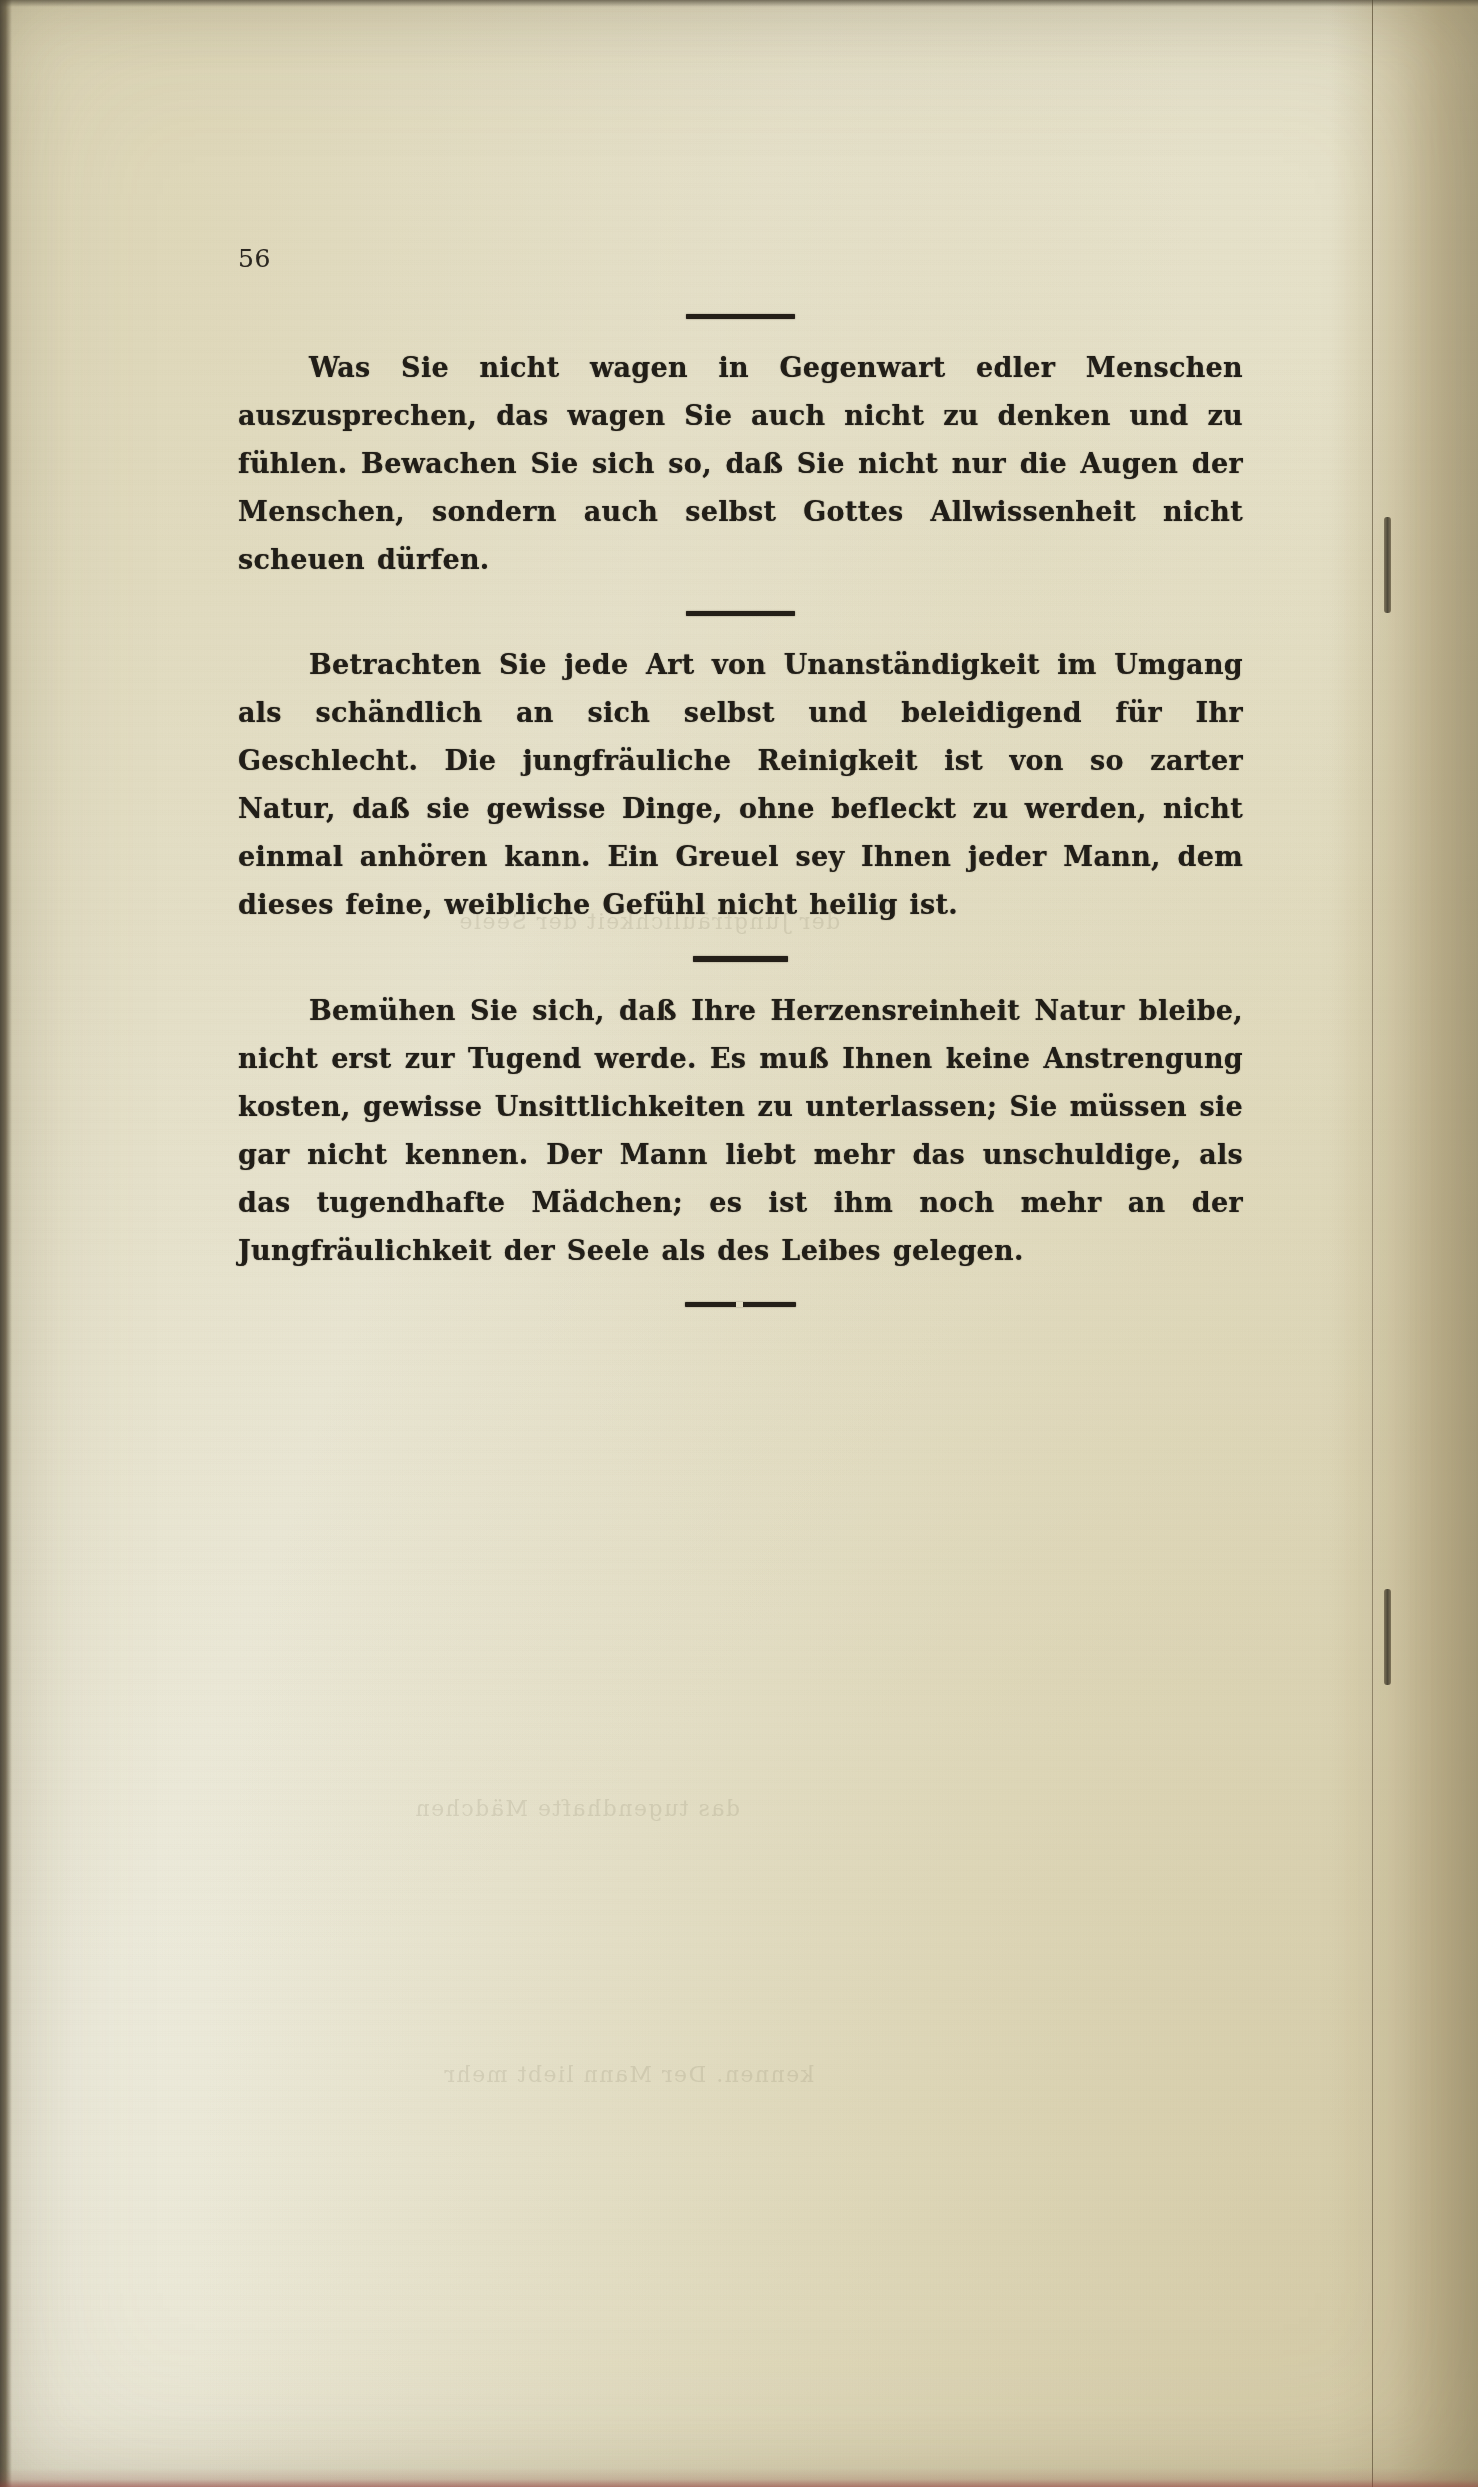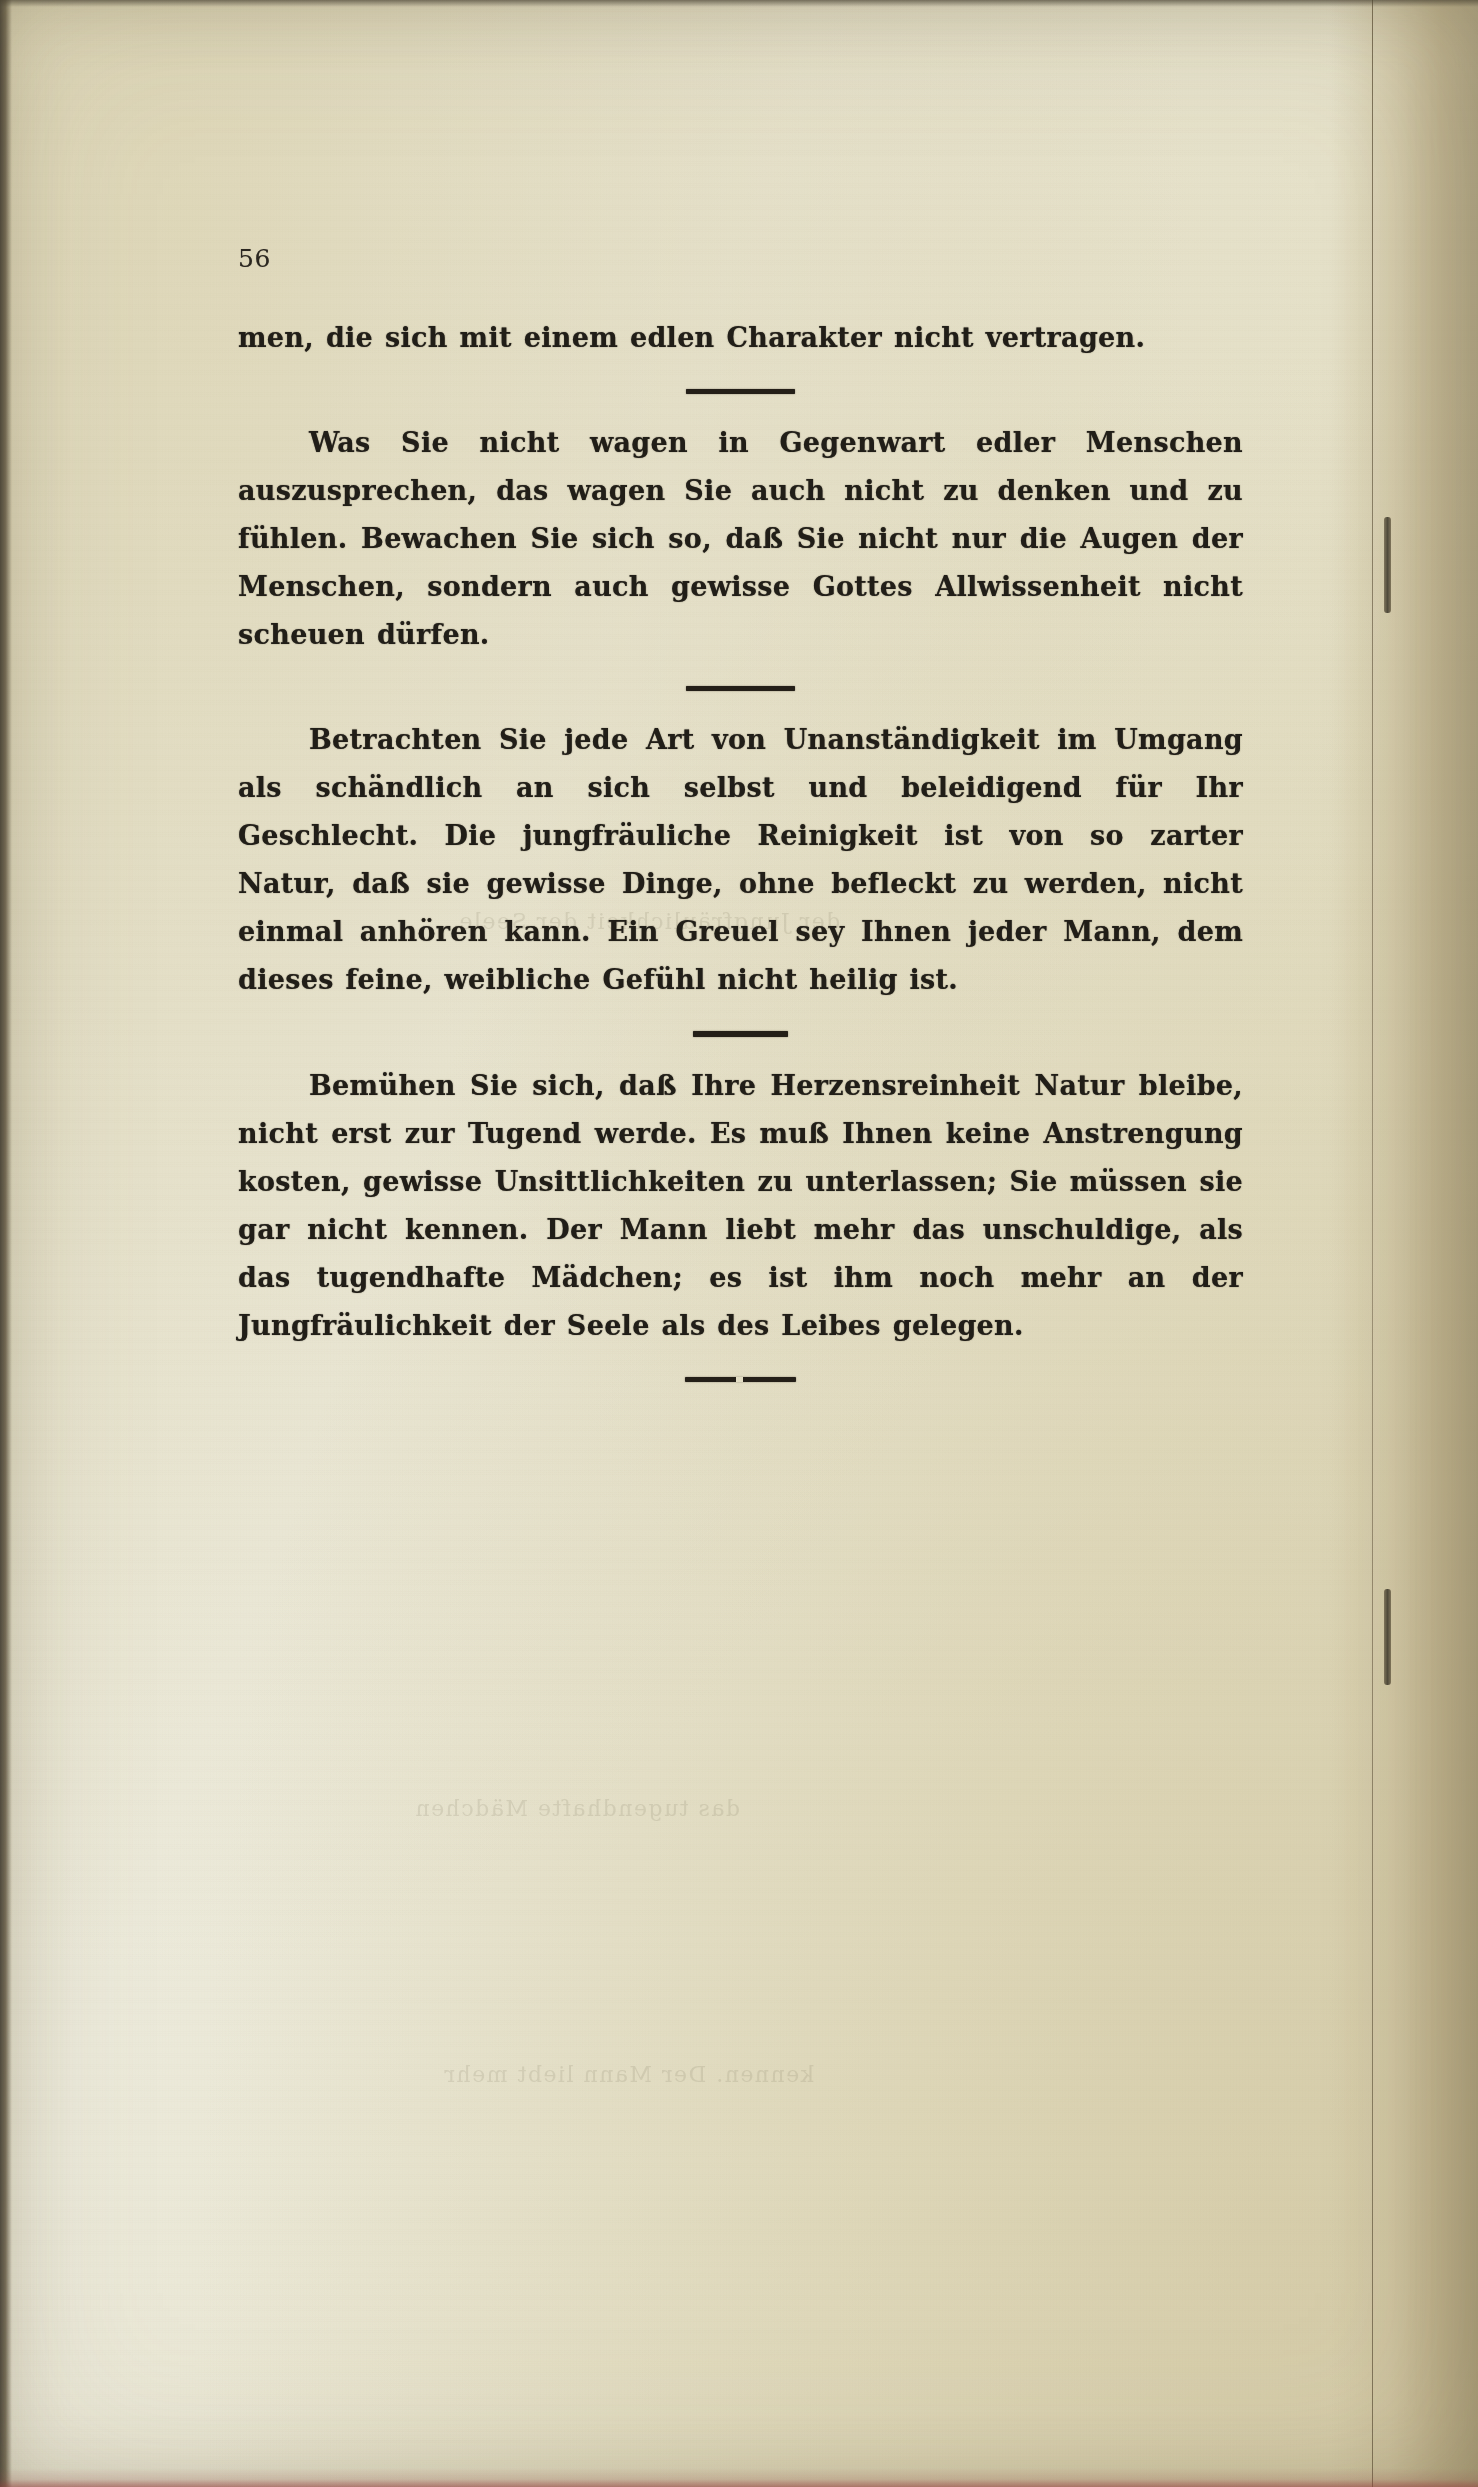--- a/index.html
+++ b/index.html
@@ -172,30 +172,27 @@
   <div id="grain"></div>
 
   <div class="bleed" style="left:458px; top:909px;">der Jungfräulichkeit der Seele</div>
   <div class="bleed" style="left:414px; top:1796px;">das tugendhafte Mädchen</div>
   <div class="bleed" style="left:443px; top:2062px;">kennen. Der Mann liebt mehr</div>
 
   <div id="content">
 
     <div class="folio">56</div>
 
+
+    <div class="divider">
+        <i></i>
+      </div>
+
     <div class="para">
-      <span>men, die sich mit einem edlen Charakter nicht vertragen.</span>
-    </div>
-
-    <div class="divider">
-        <i></i>
-      </div>
-
-    <div class="para">
-      <span class="ind"></span><span>Was Sie nicht wagen in Gegenwart edler Menschen auszusprechen, das wagen Sie auch nicht zu denken und zu fühlen.  Bewachen Sie sich so, daß Sie nicht nur die Augen der Menschen, sondern auch gewisse Gottes Allwissenheit nicht scheuen dürfen.</span>
+      <span class="ind"></span><span>Was Sie nicht wagen in Gegenwart edler Menschen auszusprechen, das wagen Sie auch nicht zu denken und zu fühlen.  Bewachen Sie sich so, daß Sie nicht nur die Augen der Menschen, sondern auch selbst Gottes Allwissenheit nicht scheuen dürfen.</span>
     </div>
 
     <div class="divider">
         <i></i>
       </div>
 
     <div class="para">
       <span class="ind"></span><span>Betrachten Sie jede Art von Unanständigkeit im Umgang als schändlich an sich selbst und beleidigend für Ihr Geschlecht.  Die jungfräuliche Reinigkeit ist von so zarter Natur, daß sie gewisse Dinge, ohne befleckt zu werden, nicht einmal anhören kann. Ein Greuel sey Ihnen jeder Mann, dem dieses feine, weibliche Gefühl nicht heilig ist.</span>
     </div>
 

